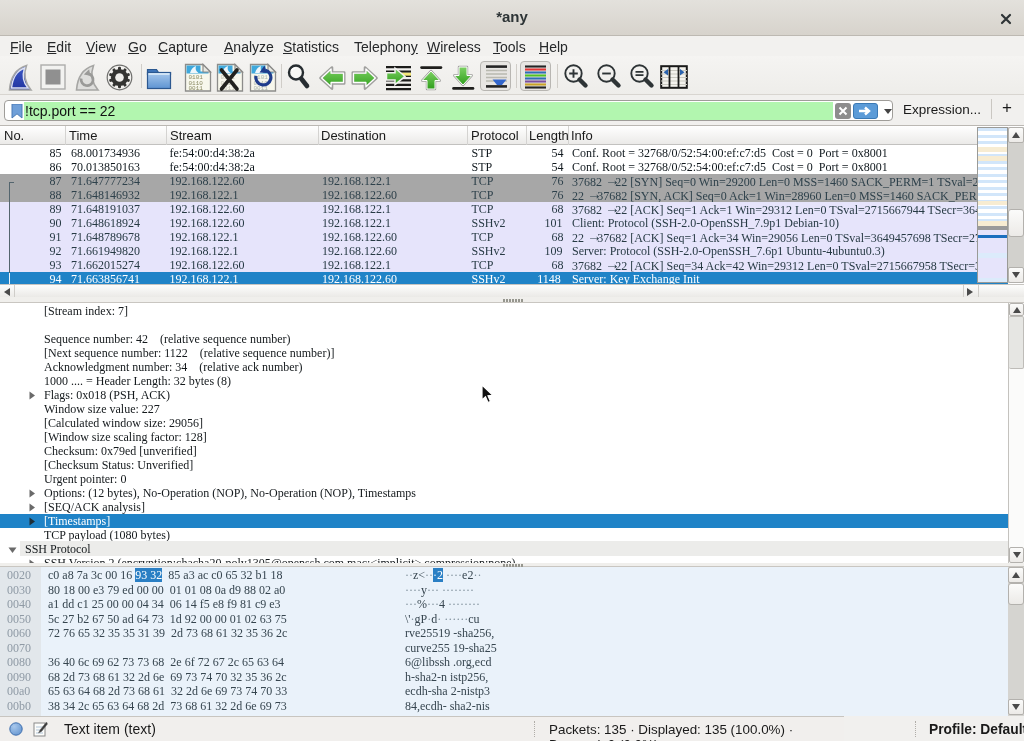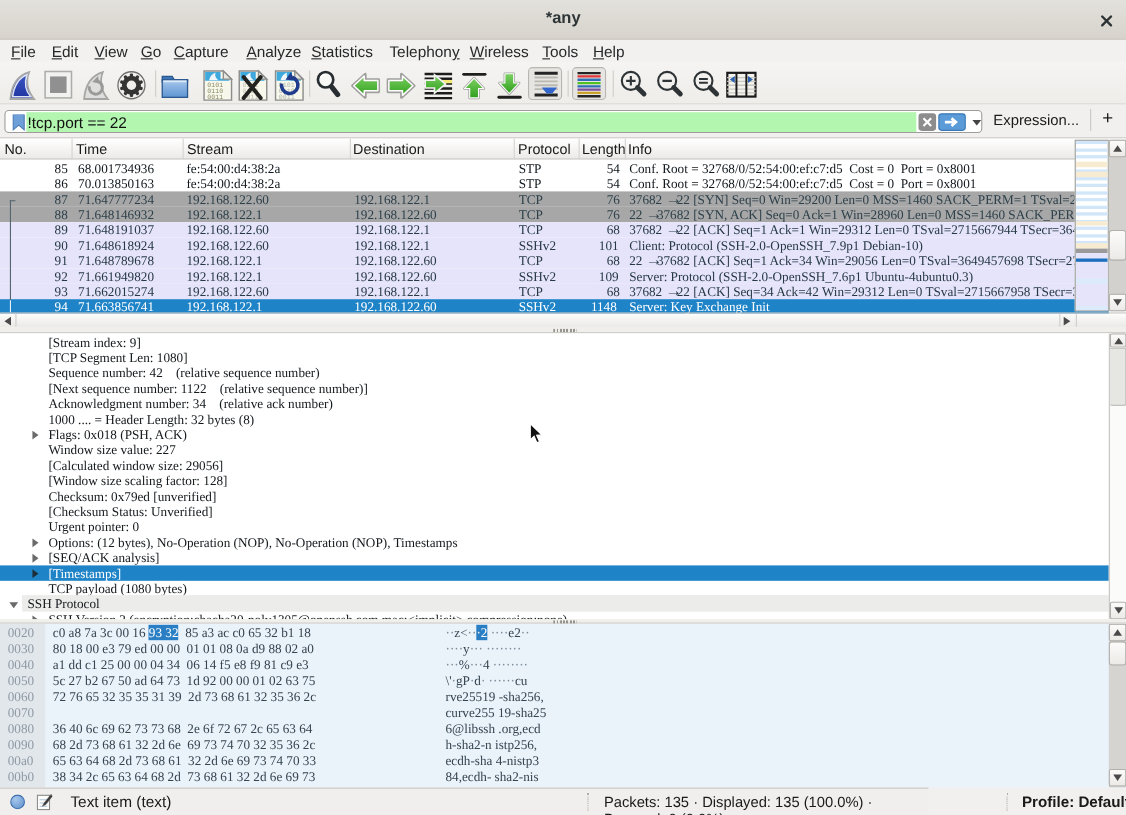--- a/index.html
+++ b/index.html
@@ -384,22 +384,21 @@
       <div class="arr" style="left:967px;top:3px;border-top:4.5px solid transparent;border-bottom:4.5px solid transparent;border-left:6px solid #4a4a4a;"></div>
     </div>
   </div>
 
   <div class="split abs" style="top:297px;height:6px;border-bottom:1px solid #c9c6c1;box-sizing:border-box;">
     <div class="dots" style="top:2px"></div>
   </div>
 
   <div id="details" class="abs mono">
     <div id="drows">
-    <div class="drow" style="top:1px;"><span style="position:absolute;left:44px">[Stream index: 9]</span></div>
-    <div class="drow" style="top:15px;"><span style="position:absolute;left:44px">[TCP Segment Len: 1080]</span></div>
+    <div class="drow" style="top:1px;"><span style="position:absolute;left:44px">[Stream index: 7]</span></div>
     <div class="drow" style="top:29px;"><span style="position:absolute;left:44px">Sequence number: 42    (relative sequence number)</span></div>
     <div class="drow" style="top:43px;"><span style="position:absolute;left:44px">[Next sequence number: 1122    (relative sequence number)]</span></div>
     <div class="drow" style="top:57px;"><span style="position:absolute;left:44px">Acknowledgment number: 34    (relative ack number)</span></div>
     <div class="drow" style="top:71px;"><span style="position:absolute;left:44px">1000 .... = Header Length: 32 bytes (8)</span></div>
     <div class="drow" style="top:85px;"><svg style="position:absolute;left:28px;top:3px" width="8" height="9" viewBox="0 0 8 9">
             <path d="M1.5 0.5 L7 4.5 L1.5 8.5 Z" fill="#6a6a6a"></path>
           </svg><span style="position:absolute;left:44px">Flags: 0x018 (PSH, ACK)</span></div>
     <div class="drow" style="top:99px;"><span style="position:absolute;left:44px">Window size value: 227</span></div>
     <div class="drow" style="top:113px;"><span style="position:absolute;left:44px">[Calculated window size: 29056]</span></div>
     <div class="drow" style="top:127px;"><span style="position:absolute;left:44px">[Window size scaling factor: 128]</span></div>
@@ -448,21 +447,21 @@
     </div>
     <div id="hrows">
     <div class="hrow hoff" style="left:7px;top:1px">0020</div><div class="hrow hbytes" style="left:48px;top:1px">c0 a8 7a 3c 00 16 <span class="hsel">93 32</span>  85 a3 ac c0 65 32 b1 18</div><div class="hrow hascii" style="left:405px;top:1px"><b>·</b><b>·</b>z&lt;<b>·</b><b>·</b><span class="hsel"><b>·</b>2</span> <b>·</b><b>·</b><b>·</b><b>·</b>e2<b>·</b><b>·</b></div>
     <div class="hrow hoff" style="left:7px;top:15.5px">0030</div><div class="hrow hbytes" style="left:48px;top:15.5px">80 18 00 e3 79 ed 00 00  01 01 08 0a d9 88 02 a0</div><div class="hrow hascii" style="left:405px;top:15.5px"><b>·</b><b>·</b><b>·</b><b>·</b>y<b>·</b><b>·</b><b>·</b> <b>·</b><b>·</b><b>·</b><b>·</b><b>·</b><b>·</b><b>·</b><b>·</b></div>
     <div class="hrow hoff" style="left:7px;top:30.0px">0040</div><div class="hrow hbytes" style="left:48px;top:30.0px">a1 dd c1 25 00 00 04 34  06 14 f5 e8 f9 81 c9 e3</div><div class="hrow hascii" style="left:405px;top:30.0px"><b>·</b><b>·</b><b>·</b>%<b>·</b><b>·</b><b>·</b>4 <b>·</b><b>·</b><b>·</b><b>·</b><b>·</b><b>·</b><b>·</b><b>·</b></div>
     <div class="hrow hoff" style="left:7px;top:44.5px">0050</div><div class="hrow hbytes" style="left:48px;top:44.5px">5c 27 b2 67 50 ad 64 73  1d 92 00 00 01 02 63 75</div><div class="hrow hascii" style="left:405px;top:44.5px">\'<b>·</b>gP<b>·</b>d<b>·</b> <b>·</b><b>·</b><b>·</b><b>·</b><b>·</b><b>·</b>cu</div>
     <div class="hrow hoff" style="left:7px;top:59.0px">0060</div><div class="hrow hbytes" style="left:48px;top:59.0px">72 76 65 32 35 35 31 39  2d 73 68 61 32 35 36 2c</div><div class="hrow hascii" style="left:405px;top:59.0px">rve25519 -sha256,</div>
     <div class="hrow hoff" style="left:7px;top:73.5px">0070</div><div class="hrow hascii" style="left:405px;top:73.5px">curve255 19-sha25</div>
     <div class="hrow hoff" style="left:7px;top:88.0px">0080</div><div class="hrow hbytes" style="left:48px;top:88.0px">36 40 6c 69 62 73 73 68  2e 6f 72 67 2c 65 63 64</div><div class="hrow hascii" style="left:405px;top:88.0px">6@libssh .org,ecd</div>
     <div class="hrow hoff" style="left:7px;top:102.5px">0090</div><div class="hrow hbytes" style="left:48px;top:102.5px">68 2d 73 68 61 32 2d 6e  69 73 74 70 32 35 36 2c</div><div class="hrow hascii" style="left:405px;top:102.5px">h-sha2-n istp256,</div>
-    <div class="hrow hoff" style="left:7px;top:117.0px">00a0</div><div class="hrow hbytes" style="left:48px;top:117.0px">65 63 64 68 2d 73 68 61  32 2d 6e 69 73 74 70 33</div><div class="hrow hascii" style="left:405px;top:117.0px">ecdh-sha 4-nistp3</div>
+    <div class="hrow hoff" style="left:7px;top:117.0px">00a0</div><div class="hrow hbytes" style="left:48px;top:117.0px">65 63 64 68 2d 73 68 61  32 2d 6e 69 73 74 70 33</div><div class="hrow hascii" style="left:405px;top:117.0px">ecdh-sha 2-nistp3</div>
     <div class="hrow hoff" style="left:7px;top:131.5px">00b0</div><div class="hrow hbytes" style="left:48px;top:131.5px">38 34 2c 65 63 64 68 2d  73 68 61 32 2d 6e 69 73</div><div class="hrow hascii" style="left:405px;top:131.5px">84,ecdh- sha2-nis</div>
     </div>
   </div>
 
   <div id="status" class="abs">
     <svg class="abs" style="left:9px;top:5px" width="14" height="14" viewBox="0 0 14 14">
       <defs>
           <radialGradient id="gcirc" cx="0.35" cy="0.3" r="0.9">
             <stop offset="0" stop-color="#a8c8ec"></stop>
             <stop offset="1" stop-color="#5d8fcc"></stop>

